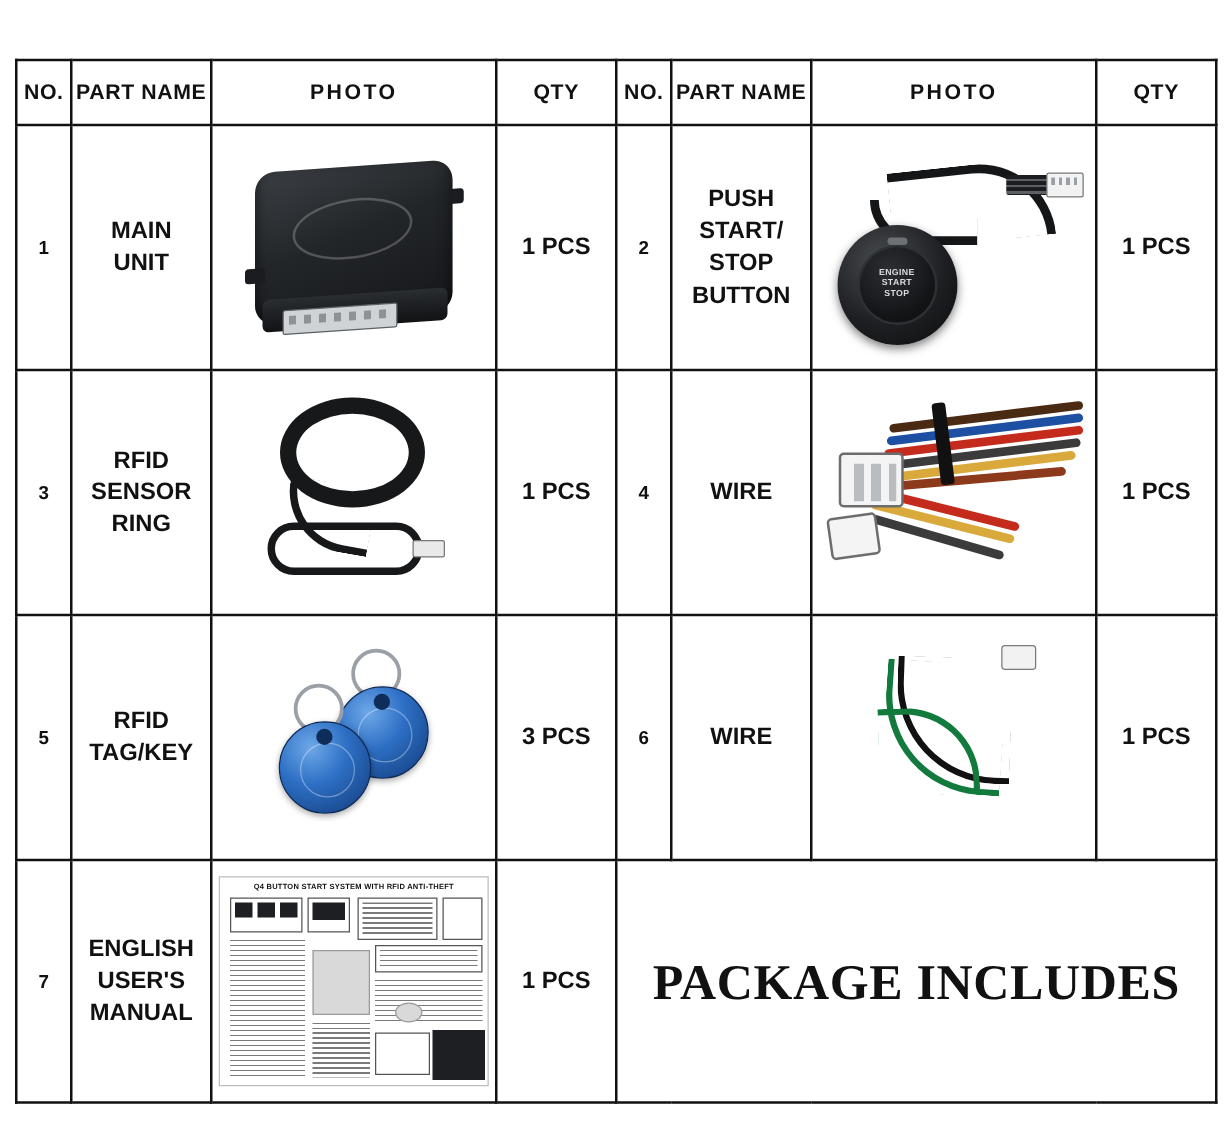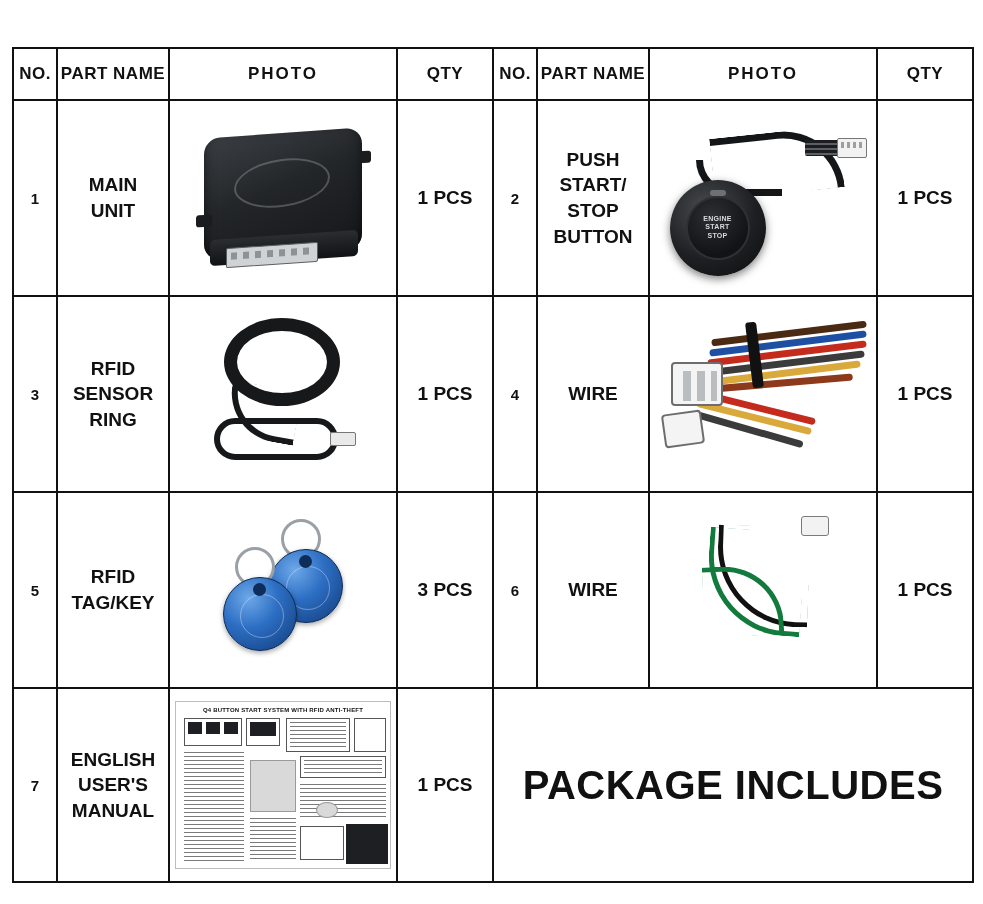--- a/index.html
+++ b/index.html
@@ -56,20 +56,21 @@
     display: flex; align-items: center; justify-content: center;
     position: relative;
   }
 
   
   .pkg-includes {
     font-size: 40px;
     font-weight: bold;
     letter-spacing: 0.5px;
     color: #111;
+    font-family: Liberation Serif, serif;
   }
 
   
 
   
   .main-unit {
     position: relative;
     width: 175px; height: 150px;
   }
   .mu-body {

